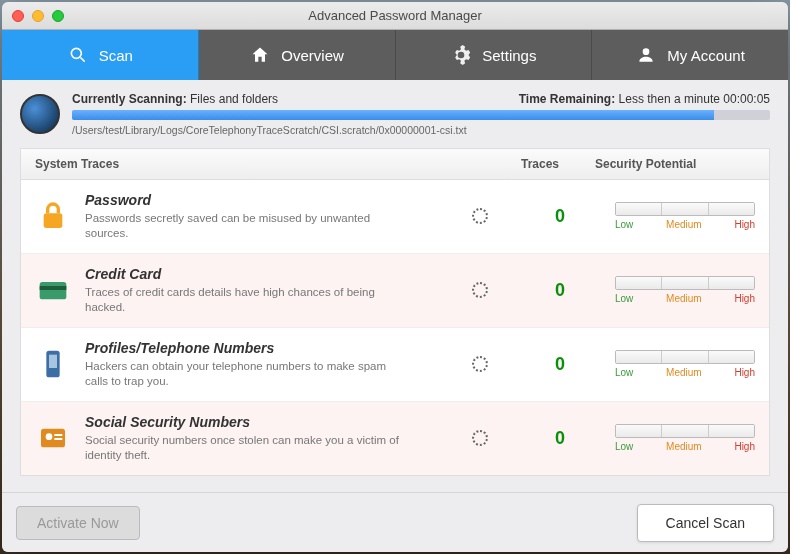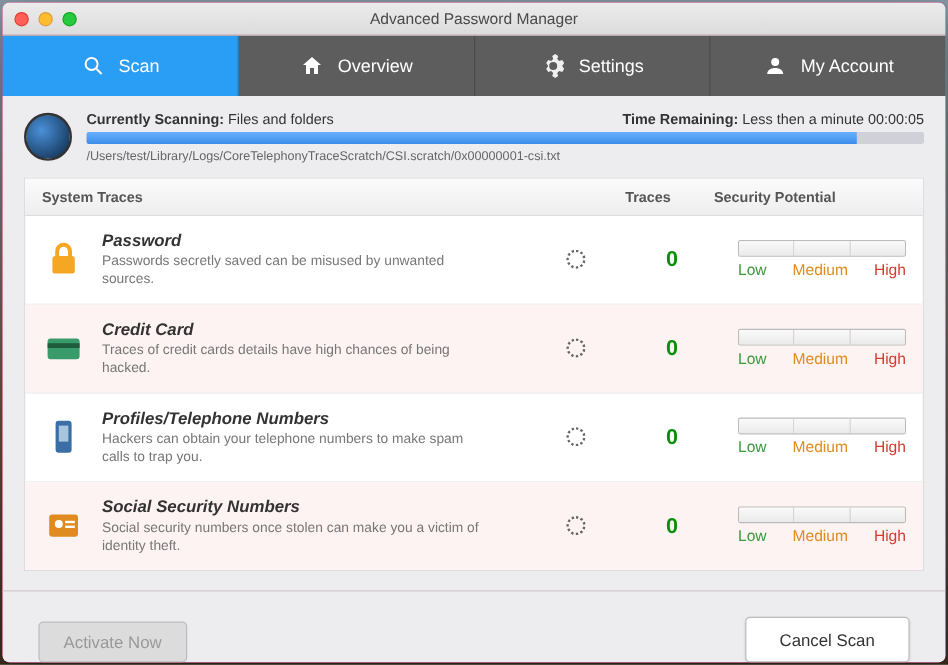--- a/index.html
+++ b/index.html
@@ -1,17 +1,17 @@
 <!DOCTYPE html>
 <html><head>
 <meta charset="utf-8">
 <style>
 * { margin: 0; padding: 0; box-sizing: border-box; font-family: -apple-system, "Helvetica Neue", Arial, sans-serif; }
 body { width: 790px; height: 554px; background: linear-gradient(180deg, #8a9ba8 0%, #6b5843 60%, #3d2f1f 100%); overflow: hidden; position: relative; }
-.window { position: absolute; top: 2px; left: 2px; right: 2px; bottom: 2px; background: #ec4899; border-radius: 6px; box-shadow: 0 10px 40px rgba(0,0,0,0.4); display: flex; flex-direction: column; overflow: hidden; }
+.window { position: absolute; top: 2px; left: 2px; right: 2px; bottom: 2px; background: #a3a3a3; border-radius: 6px; box-shadow: 0 10px 40px rgba(0,0,0,0.4); display: flex; flex-direction: column; overflow: hidden; }
 .titlebar { height: 28px; background: linear-gradient(180deg, #ececec, #dcdcdc); border-bottom: 1px solid #b0b0b0; display: flex; align-items: center; padding: 0 10px; position: relative; }
 .traffic { display: flex; gap: 8px; }
 .dot { width: 12px; height: 12px; border-radius: 50%; }
 .dot.red { background: #ff5f56; border: 0.5px solid #e33e32; }
 .dot.yellow { background: #ffbd2e; border: 0.5px solid #e09e3e; }
 .dot.green { background: #27c93f; border: 0.5px solid #13a91f; }
 .title { position: absolute; left: 0; right: 0; text-align: center; font-size: 13px; color: #4a4a4a; pointer-events: none; }
 .tabs { display: flex; height: 50px; background: #5d5d5d; }
 .tab { flex: 1; display: flex; align-items: center; justify-content: center; gap: 10px; color: #fff; font-size: 15px; cursor: pointer; border-right: 1px solid rgba(0,0,0,0.2); }
 .tab:last-child { border-right: none; }
@@ -37,25 +37,25 @@
 .row-icon { width: 36px; height: 36px; margin-right: 14px; flex-shrink: 0; display: flex; align-items: center; justify-content: center; }
 .row-main { flex: 1; }
 .row-title { font-size: 14px; font-weight: 700; color: #333; margin-bottom: 3px; font-style: italic; }
 .row-desc { font-size: 11.5px; color: #777; line-height: 1.3; max-width: 320px; }
 .spinner { width: 16px; height: 16px; border: 2px dotted #666; border-radius: 50%; margin: 0 auto; }
 .count { font-size: 18px; font-weight: 700; color: #0a8f0a; text-align: center; }
 .meter { width: 140px; }
 .meter-bar { display: flex; height: 14px; border: 1px solid #bbb; border-radius: 2px; overflow: hidden; margin-bottom: 3px; }
 .meter-seg { flex: 1; background: linear-gradient(180deg, #fafafa, #eaeaea); border-right: 1px solid #ccc; }
 .meter-seg:last-child { border-right: none; }
-.meter-labels { display: flex; justify-content: space-between; font-size: 13px; }
+.meter-labels { display: flex; justify-content: space-between; font-size: 10px; }
 .lbl-low { color: #3a9b3a; }
 .lbl-med { color: #e08b1f; }
 .lbl-high { color: #d43c2e; }
-.footer { height: 60px; background: #edecef; border-top: 1px solid #d5d5d5; display: flex; align-items: flex-end; justify-content: space-between; padding: 0 30px; }
+.footer { height: 60px; background: #edecef; border-top: 1px solid #d5d5d5; display: flex; align-items: center; justify-content: space-between; padding: 0 14px; }
 .btn { padding: 8px 20px; font-size: 14px; border-radius: 4px; border: 1px solid #bbb; background: linear-gradient(180deg, #fff, #f0f0f0); cursor: pointer; }
 .btn.disabled { color: #999; background: #dcdcdc; cursor: default; }
 .btn.primary { background: #fff; color: #333; padding: 10px 28px; box-shadow: 0 1px 3px rgba(0,0,0,0.1); }
 </style>
 </head>
 <body>
 
 <div class="window">
   <div class="titlebar">
     <div class="traffic">

